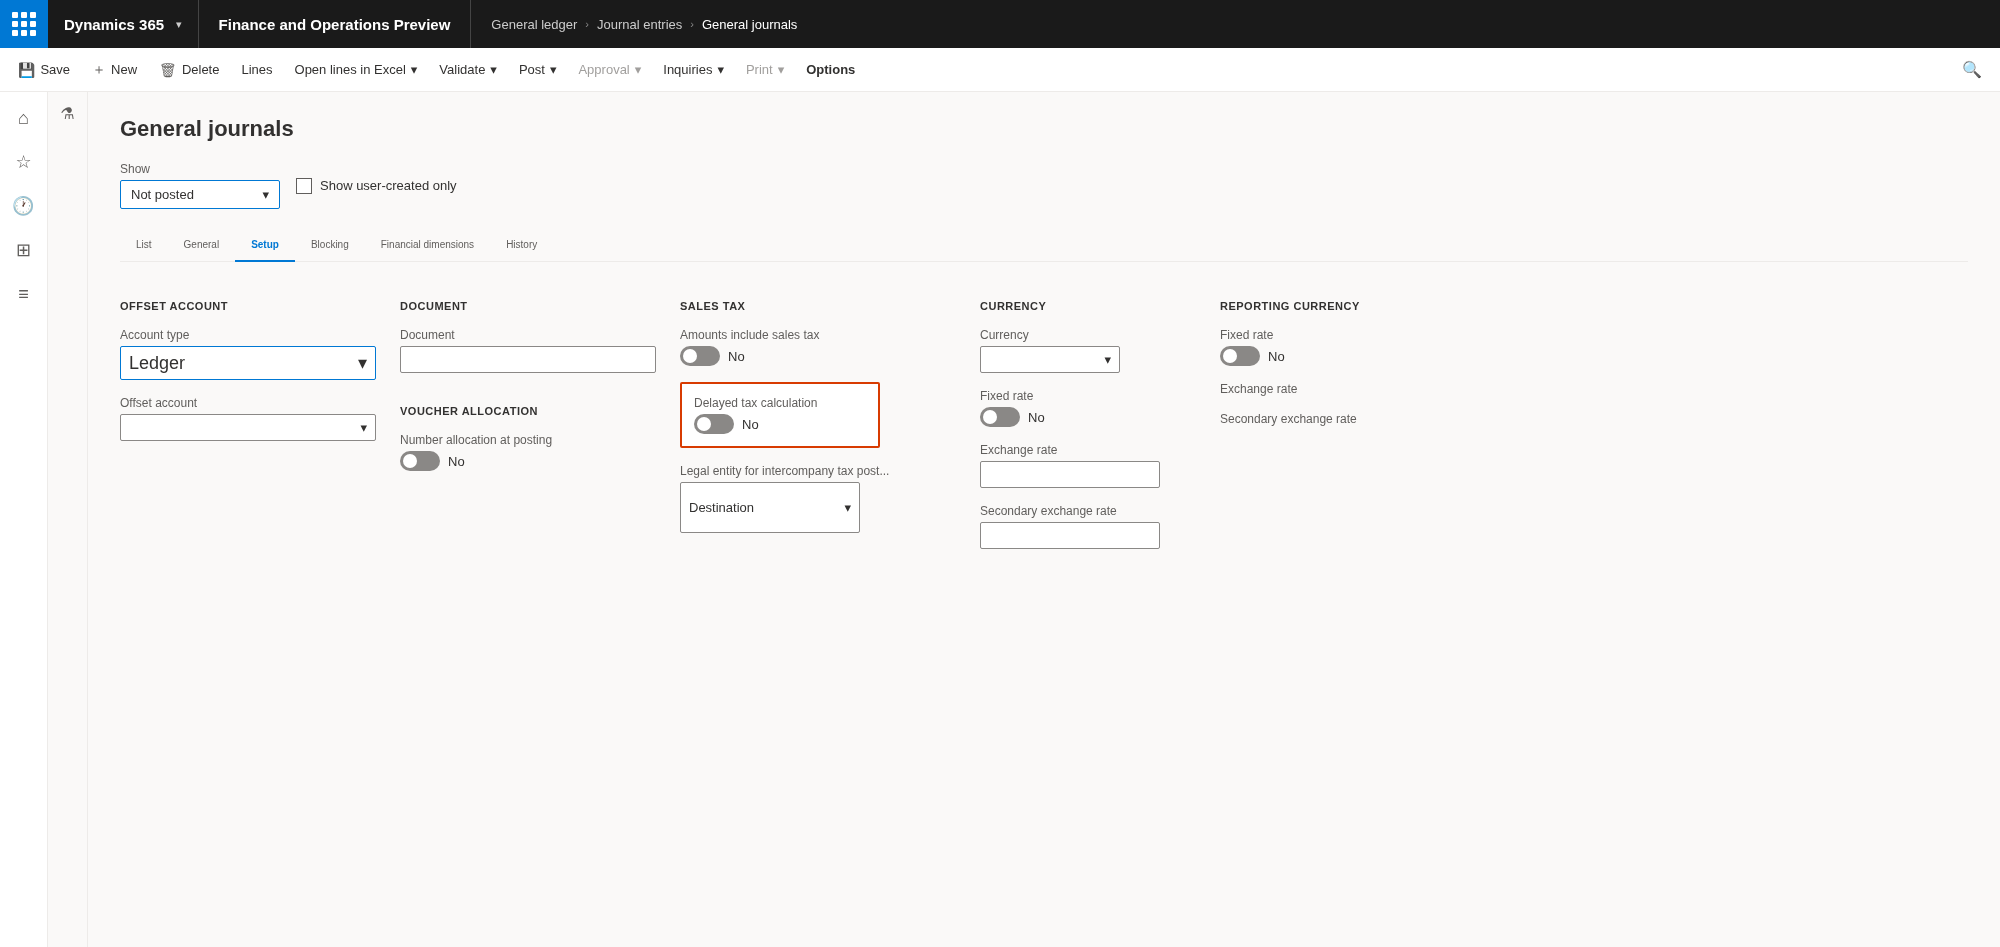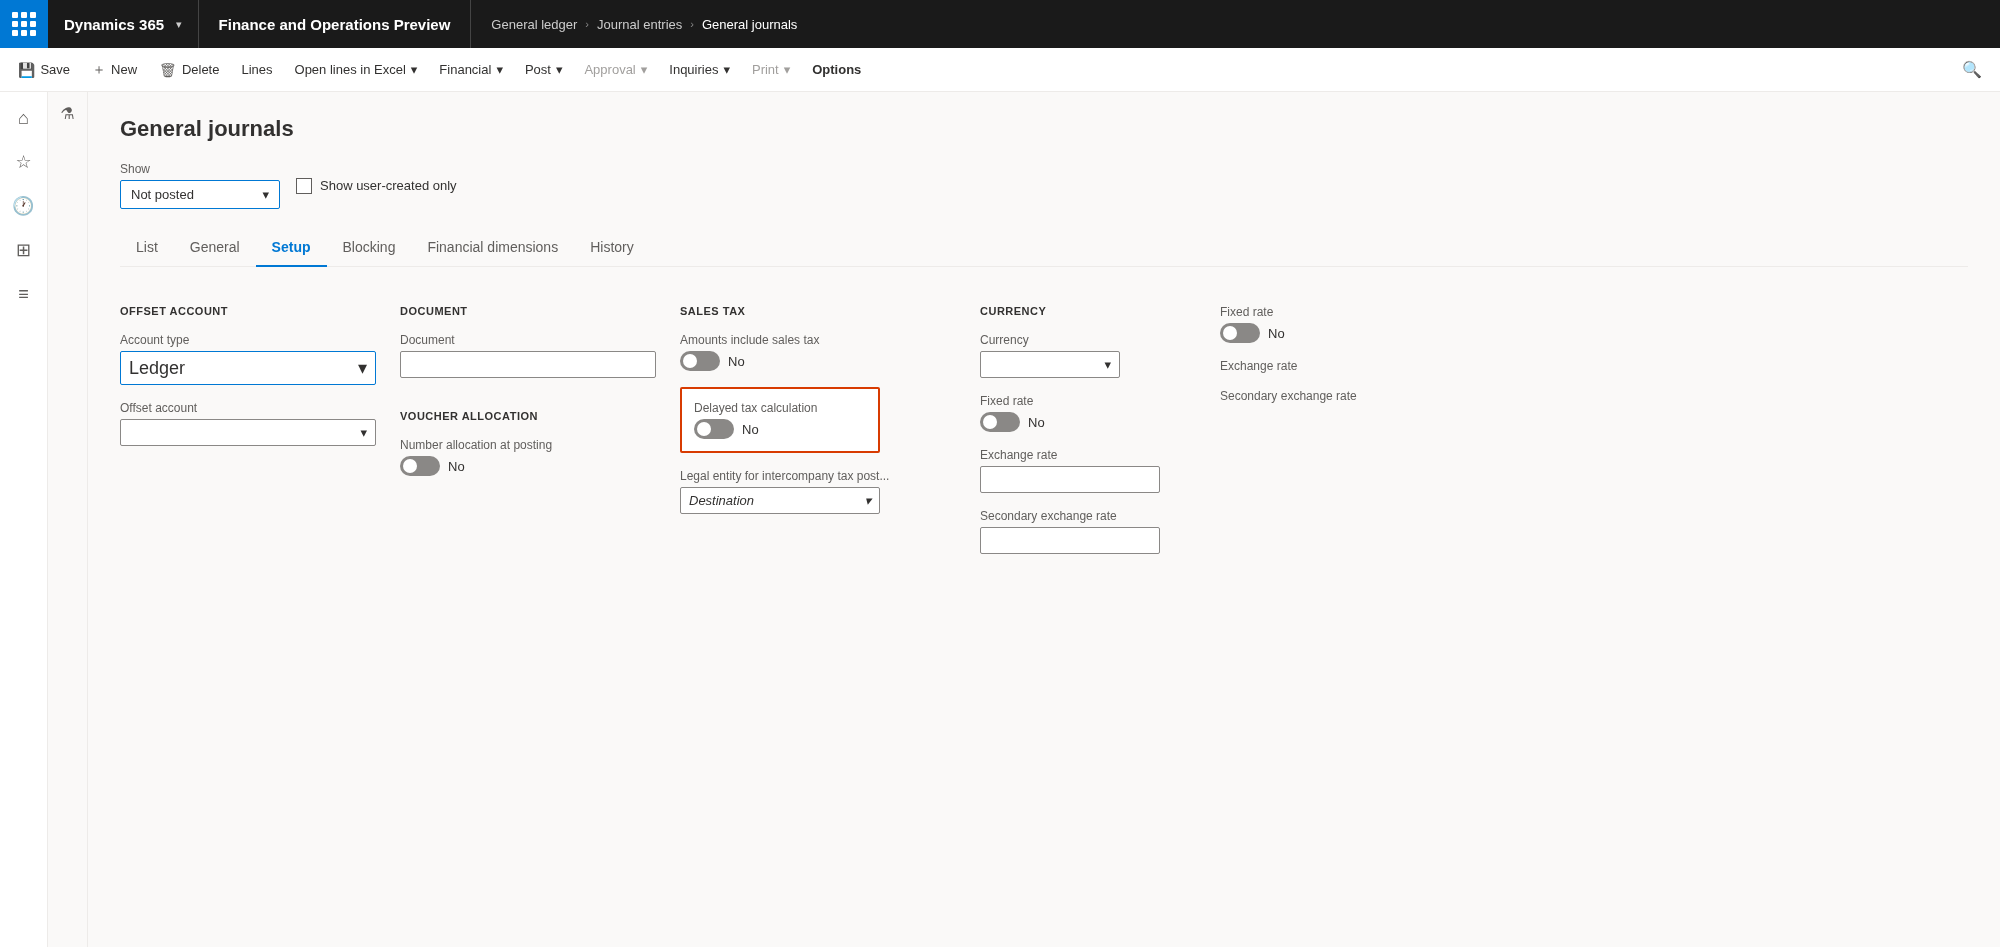--- a/index.html
+++ b/index.html
@@ -136,21 +136,21 @@
     .checkbox-label { font-size: 13px; color: #323130; }
 
     
     .tabs {
       display: flex; gap: 0;
       border-bottom: 1px solid #edebe9;
       margin-bottom: 24px;
     }
     .tab {
       padding: 10px 16px;
-      cursor: pointer; font-size: 14px; color: #605e5c;
+      cursor: pointer; font-size: 10px; color: #605e5c;
       border-bottom: 2px solid transparent;
       margin-bottom: -1px;
     }
     .tab.active { color: #0078d4; border-bottom: 2px solid #0078d4; font-weight: 600; }
 
     
     .sections-grid {
       display: grid;
       grid-template-columns: 280px 280px 300px 240px 1fr;
       gap: 0;
@@ -202,24 +202,23 @@
       padding: 12px;
       background: #fff;
       display: inline-block;
       min-width: 200px;
     }
 
     
     .destination-select {
       display: flex; align-items: center; justify-content: space-between;
       border: 1px solid #8a8886; border-radius: 2px;
-      padding: 5px 8px; background: #fff;
+      padding: 17px 8px; background: #fff;
       cursor: pointer; font-size: 13px;
-      width: 200px;
-      font-style: italic;
+      width: 180px;
     }
 
     .exchange-input {
       width: 180px; border: 1px solid #8a8886;
       border-radius: 2px; padding: 5px 8px;
       font-size: 13px; background: #fff;
     }
   </style>
 </head>
 <body>
@@ -266,21 +265,21 @@
     <span>Delete</span>
   </button>
   <button class="toolbar-btn">
     <span>Lines</span>
   </button>
   <button class="toolbar-btn">
     <span>Open lines in Excel</span>
     <span>▾</span>
   </button>
   <button class="toolbar-btn">
-    <span>Financial</span>
+    <span>Validate</span>
     <span>▾</span>
   </button>
   <button class="toolbar-btn">
     <span>Post</span>
     <span>▾</span>
   </button>
   <button class="toolbar-btn" style="color:#a19f9d">
     <span>Approval</span>
     <span>▾</span>
   </button>
@@ -438,20 +437,21 @@
           <span class="field-label">Exchange rate</span>
           <input class="exchange-input" type="text" value="" style="">
         </div>
         <div class="field-group">
           <span class="field-label">Secondary exchange rate</span>
           <input class="exchange-input" type="text" value="" style="">
         </div>
       </div>
 
       <div class="section">
+        <div class="section-title">REPORTING CURRENCY</div>
         <div class="field-group">
           <span class="field-label">Fixed rate</span>
           <div class="toggle-row">
             <div class="toggle off">
               <div class="toggle-thumb"></div>
             </div>
             <span class="toggle-label">No</span>
           </div>
         </div>
         <div class="field-group">

